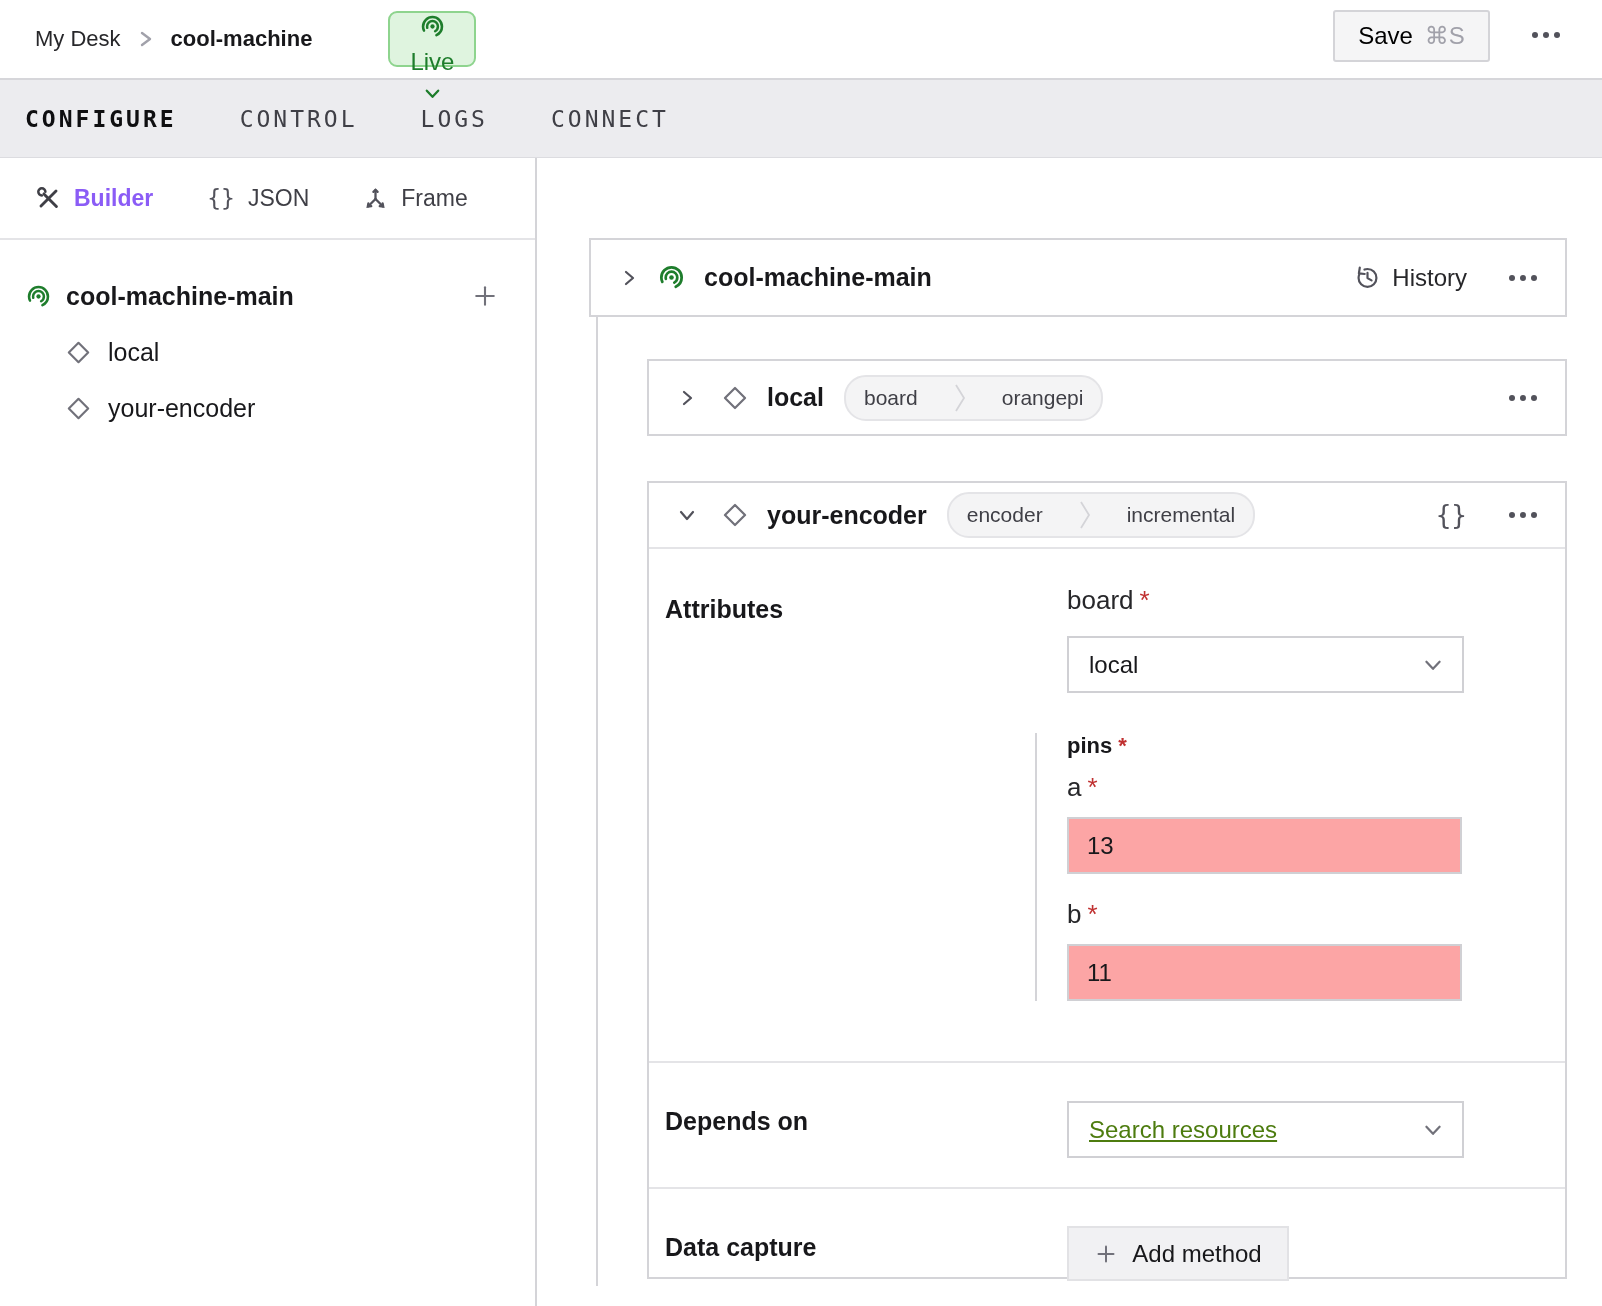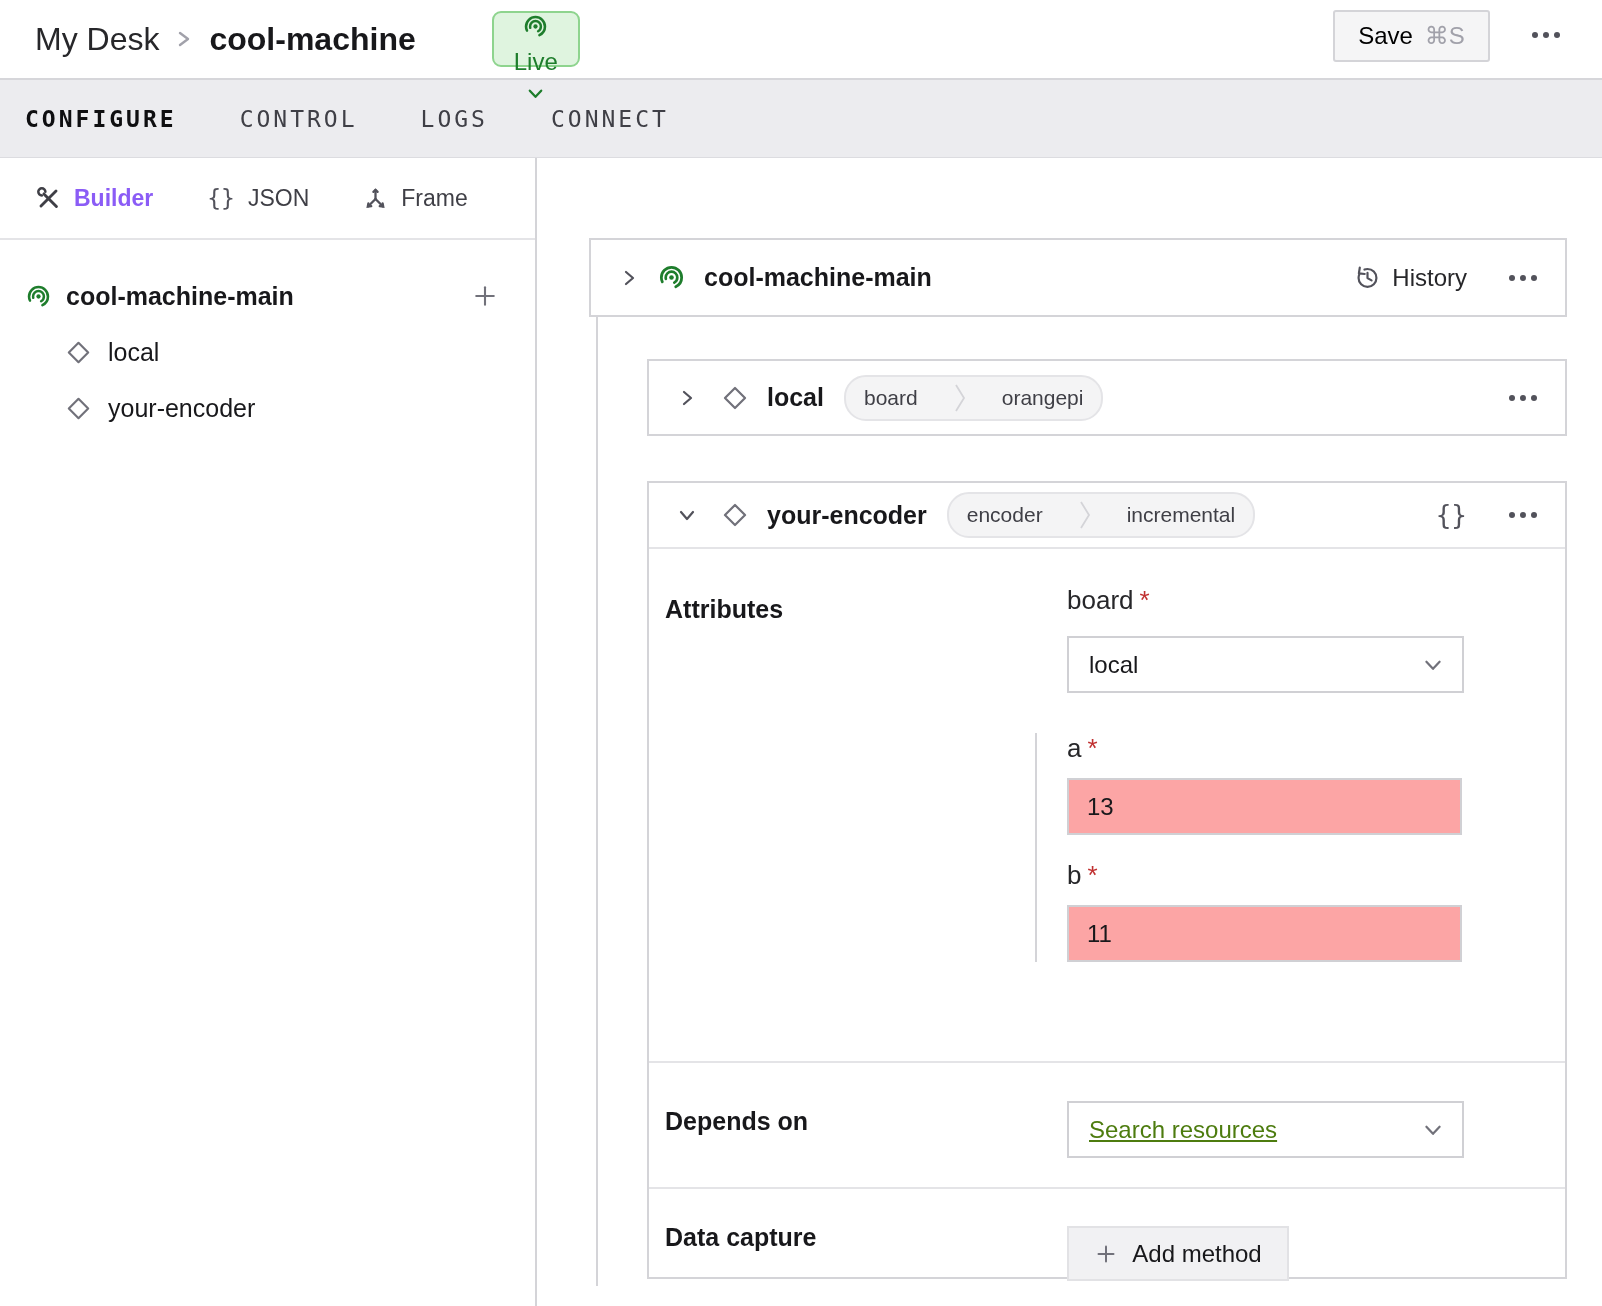--- a/index.html
+++ b/index.html
@@ -3,21 +3,21 @@
 <meta charset="utf-8">
 <style>
   html,body{margin:0;padding:0;background:#fff;}
   body{width:1602px;height:1306px;overflow:hidden;
        font-family:"Liberation Sans","DejaVu Sans",sans-serif;color:#18181b;
        -webkit-font-smoothing:antialiased;}
   .app{position:relative;width:1602px;height:1306px;}
 
   
   .topbar{position:relative;height:78px;display:flex;align-items:center;background:#fff;}
-  .breadcrumb{display:flex;align-items:center;margin-left:35px;font-size:32px;}
+  .breadcrumb{display:flex;align-items:center;margin-left:35px;font-size:22px;}
   .crumb-parent{color:#27272a;}
   .crumb-sep{margin:0 17px;color:#a1a1aa;display:flex;align-items:center;}
   .crumb-current{font-weight:700;color:#18181b;}
   .live-badge{margin-left:76px;height:52px;display:inline-flex;align-items:center;
     padding:0 20px;border:2px solid #8ed48e;background:#dff4df;border-radius:9px;
     color:#1e7d2c;font-size:24px;gap:8px;cursor:pointer;flex-direction:column;}
   .save-btn{position:absolute;right:112px;top:10px;height:52px;width:157px;
     display:flex;align-items:center;justify-content:center;gap:12px;
     background:#f5f5f6;border:2px solid #d4d4d8;border-radius:3px;font-size:24px;cursor:pointer;}
   .save-shortcut{color:#a1a1aa;}
@@ -72,21 +72,21 @@
   .braces-btn{color:#52525b;font-family:"DejaVu Sans Mono",monospace;font-size:26px;cursor:pointer;}
 
   
   .section{position:relative;box-sizing:border-box;}
   .sec-attributes{height:478px;}
   .sec-depends{height:126px;border-top:2px solid #e4e4e7;margin-top:34px;}
   .sec-capture{height:128px;border-top:2px solid #e4e4e7;}
   .sec-heading{position:absolute;left:16px;font-size:25px;font-weight:700;color:#18181b;}
   .attr-heading{top:46px;}
   .dep-heading{top:44px;}
-  .cap-heading{top:34px;}
+  .cap-heading{top:44px;}
 
   .field-label{font-size:26px;color:#27272a;}
   .req{color:#c03030;margin-left:6px;}
   .board-field{position:absolute;left:418px;top:36px;width:397px;}
   .board-field .field-label{display:block;margin-bottom:20px;}
   .selectbox{height:57px;box-sizing:border-box;border:2px solid #d0d0d4;background:#fff;
     display:flex;align-items:center;padding:0 18px 0 20px;font-size:24px;color:#18181b;cursor:pointer;}
   .selectbox .sel-chev{margin-left:auto;color:#71717a;display:flex;}
   .placeholder{color:#4d7c0f;text-decoration:underline;}
 
@@ -345,20 +345,23 @@
               <span>local</span>
               <span class="sel-chev">
                 <svg width="22" height="22" viewBox="0 0 20 20">
                     <path d="M4 7 L10 13.5 L16 7" fill="none" stroke="currentColor" stroke-width="2" stroke-linecap="round" stroke-linejoin="round"></path>
                   </svg>
               </span>
             </div>
           </div>
 
           <div class="pins-group">
+            <div class="pins-label">
+              <span>pins</span><span class="req">*</span>
+            </div>
             <span class="field-label pin-field-label">
               <span>a</span><span class="req">*</span>
             </span>
             <input class="text-input" value="13" style="">
             <span class="field-label pin-field-label pin-b">
               <span>b</span><span class="req">*</span>
             </span>
             <input class="text-input" value="11" style="">
           </div>
         </div>

